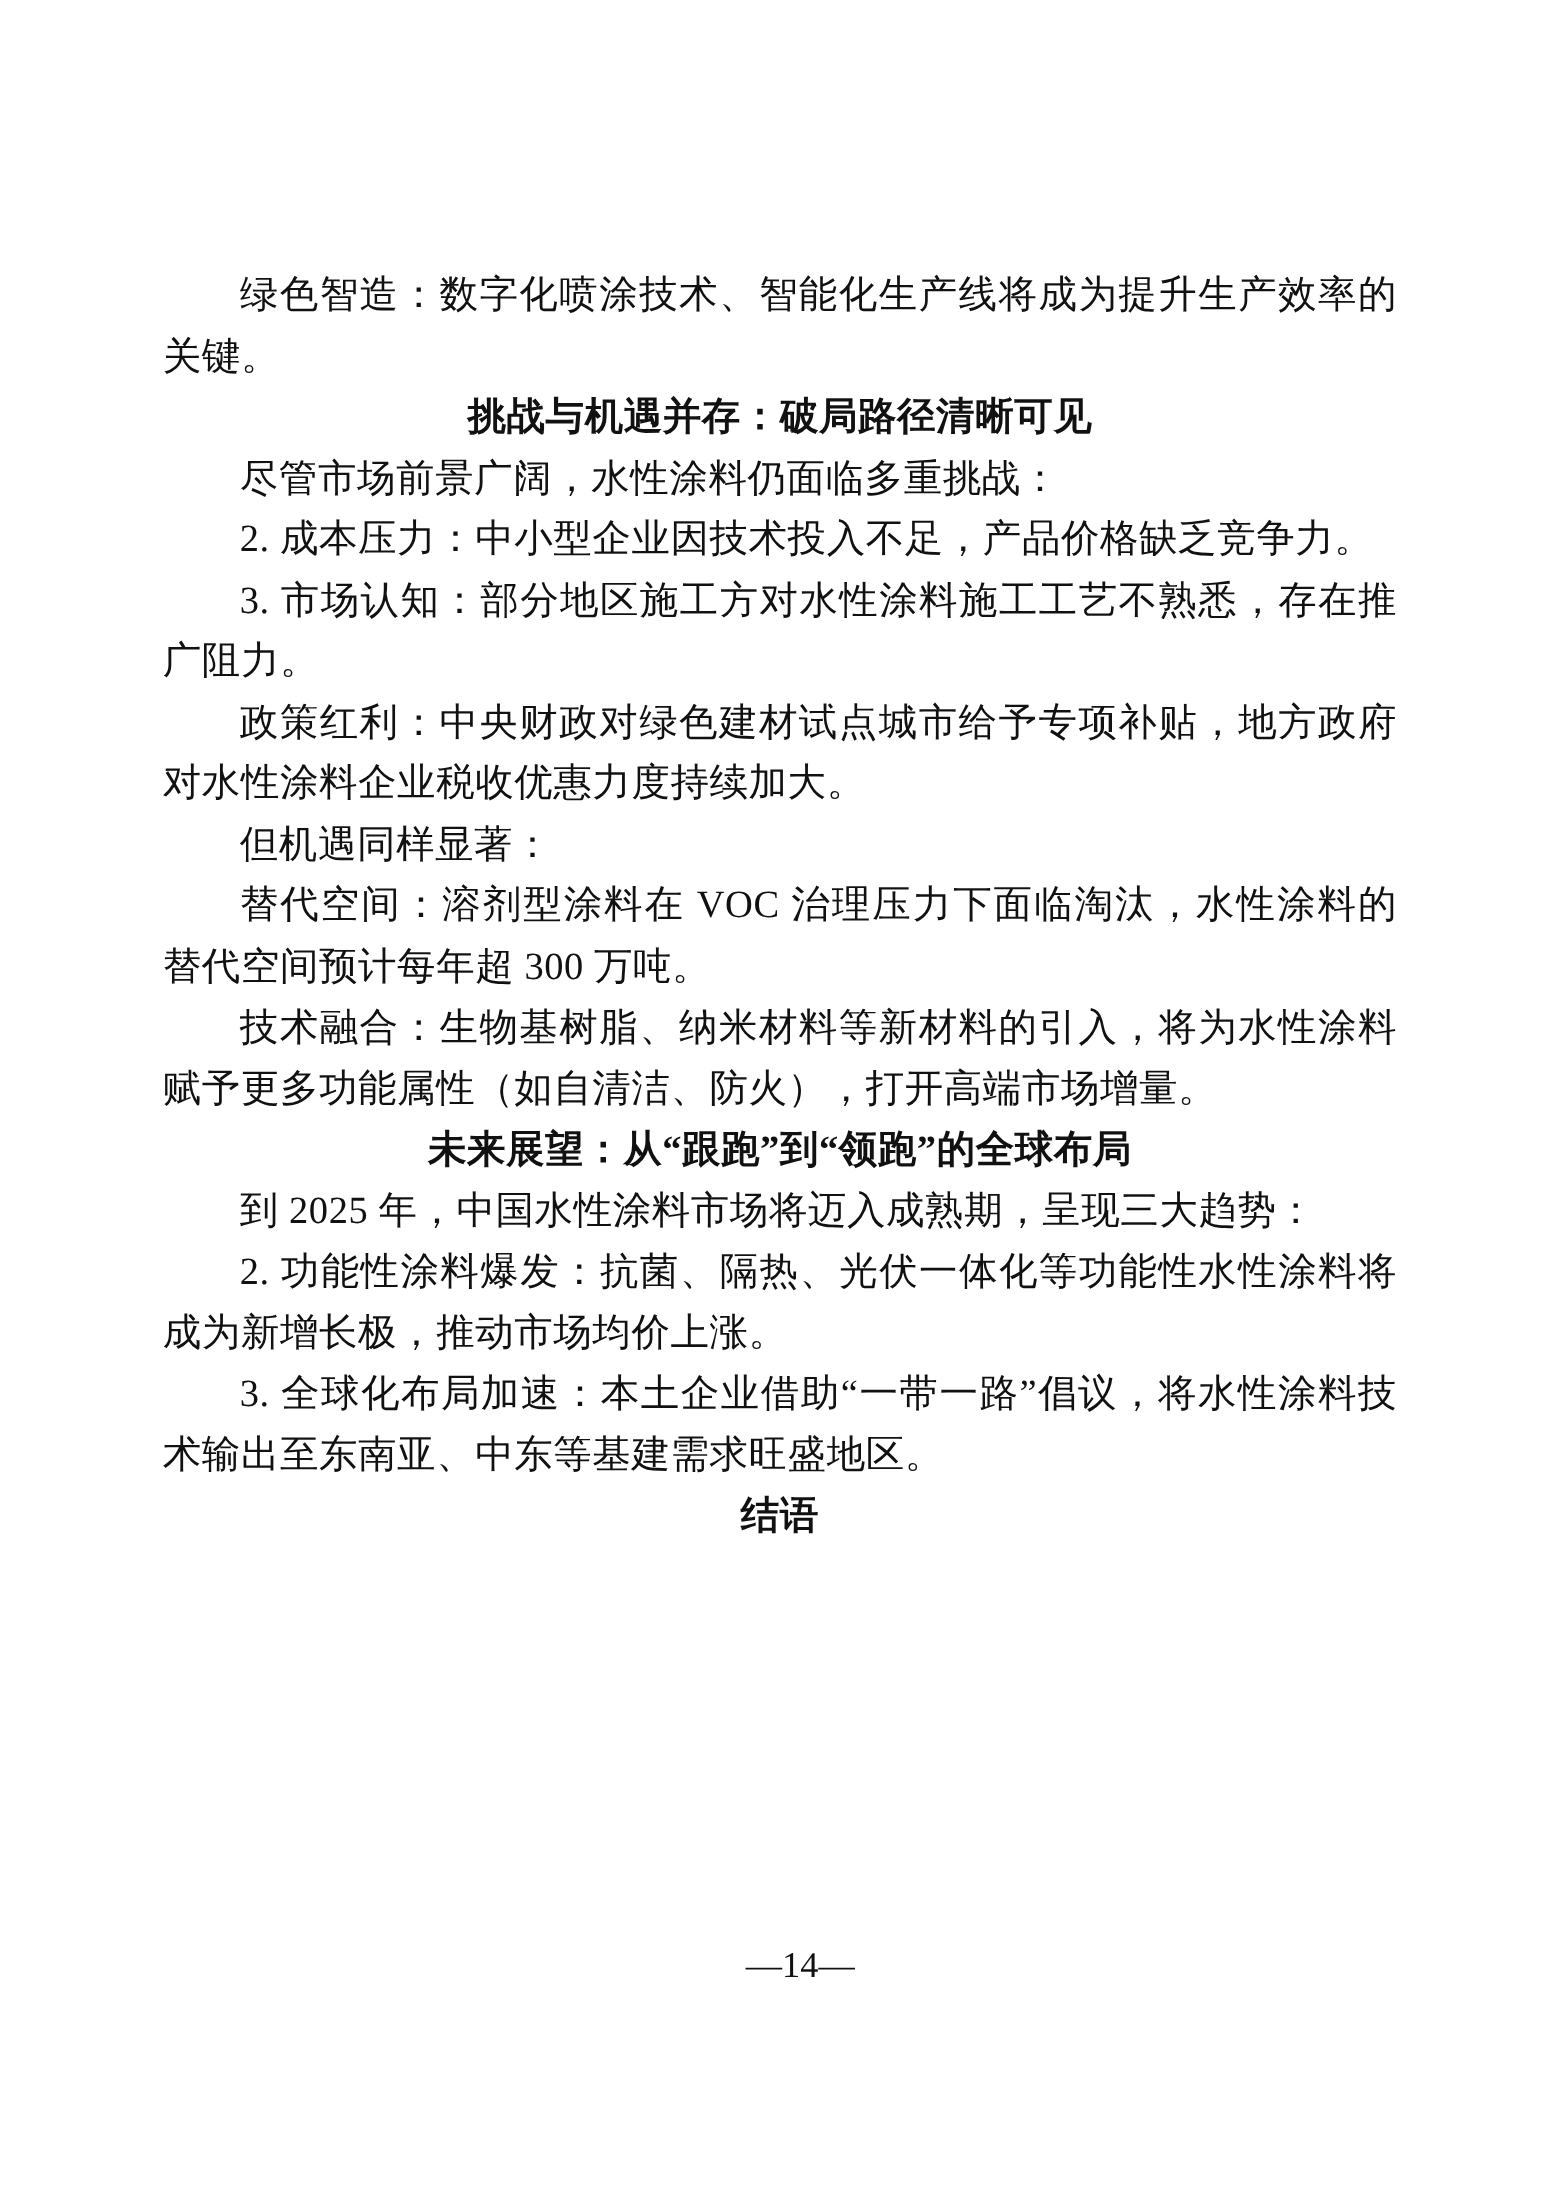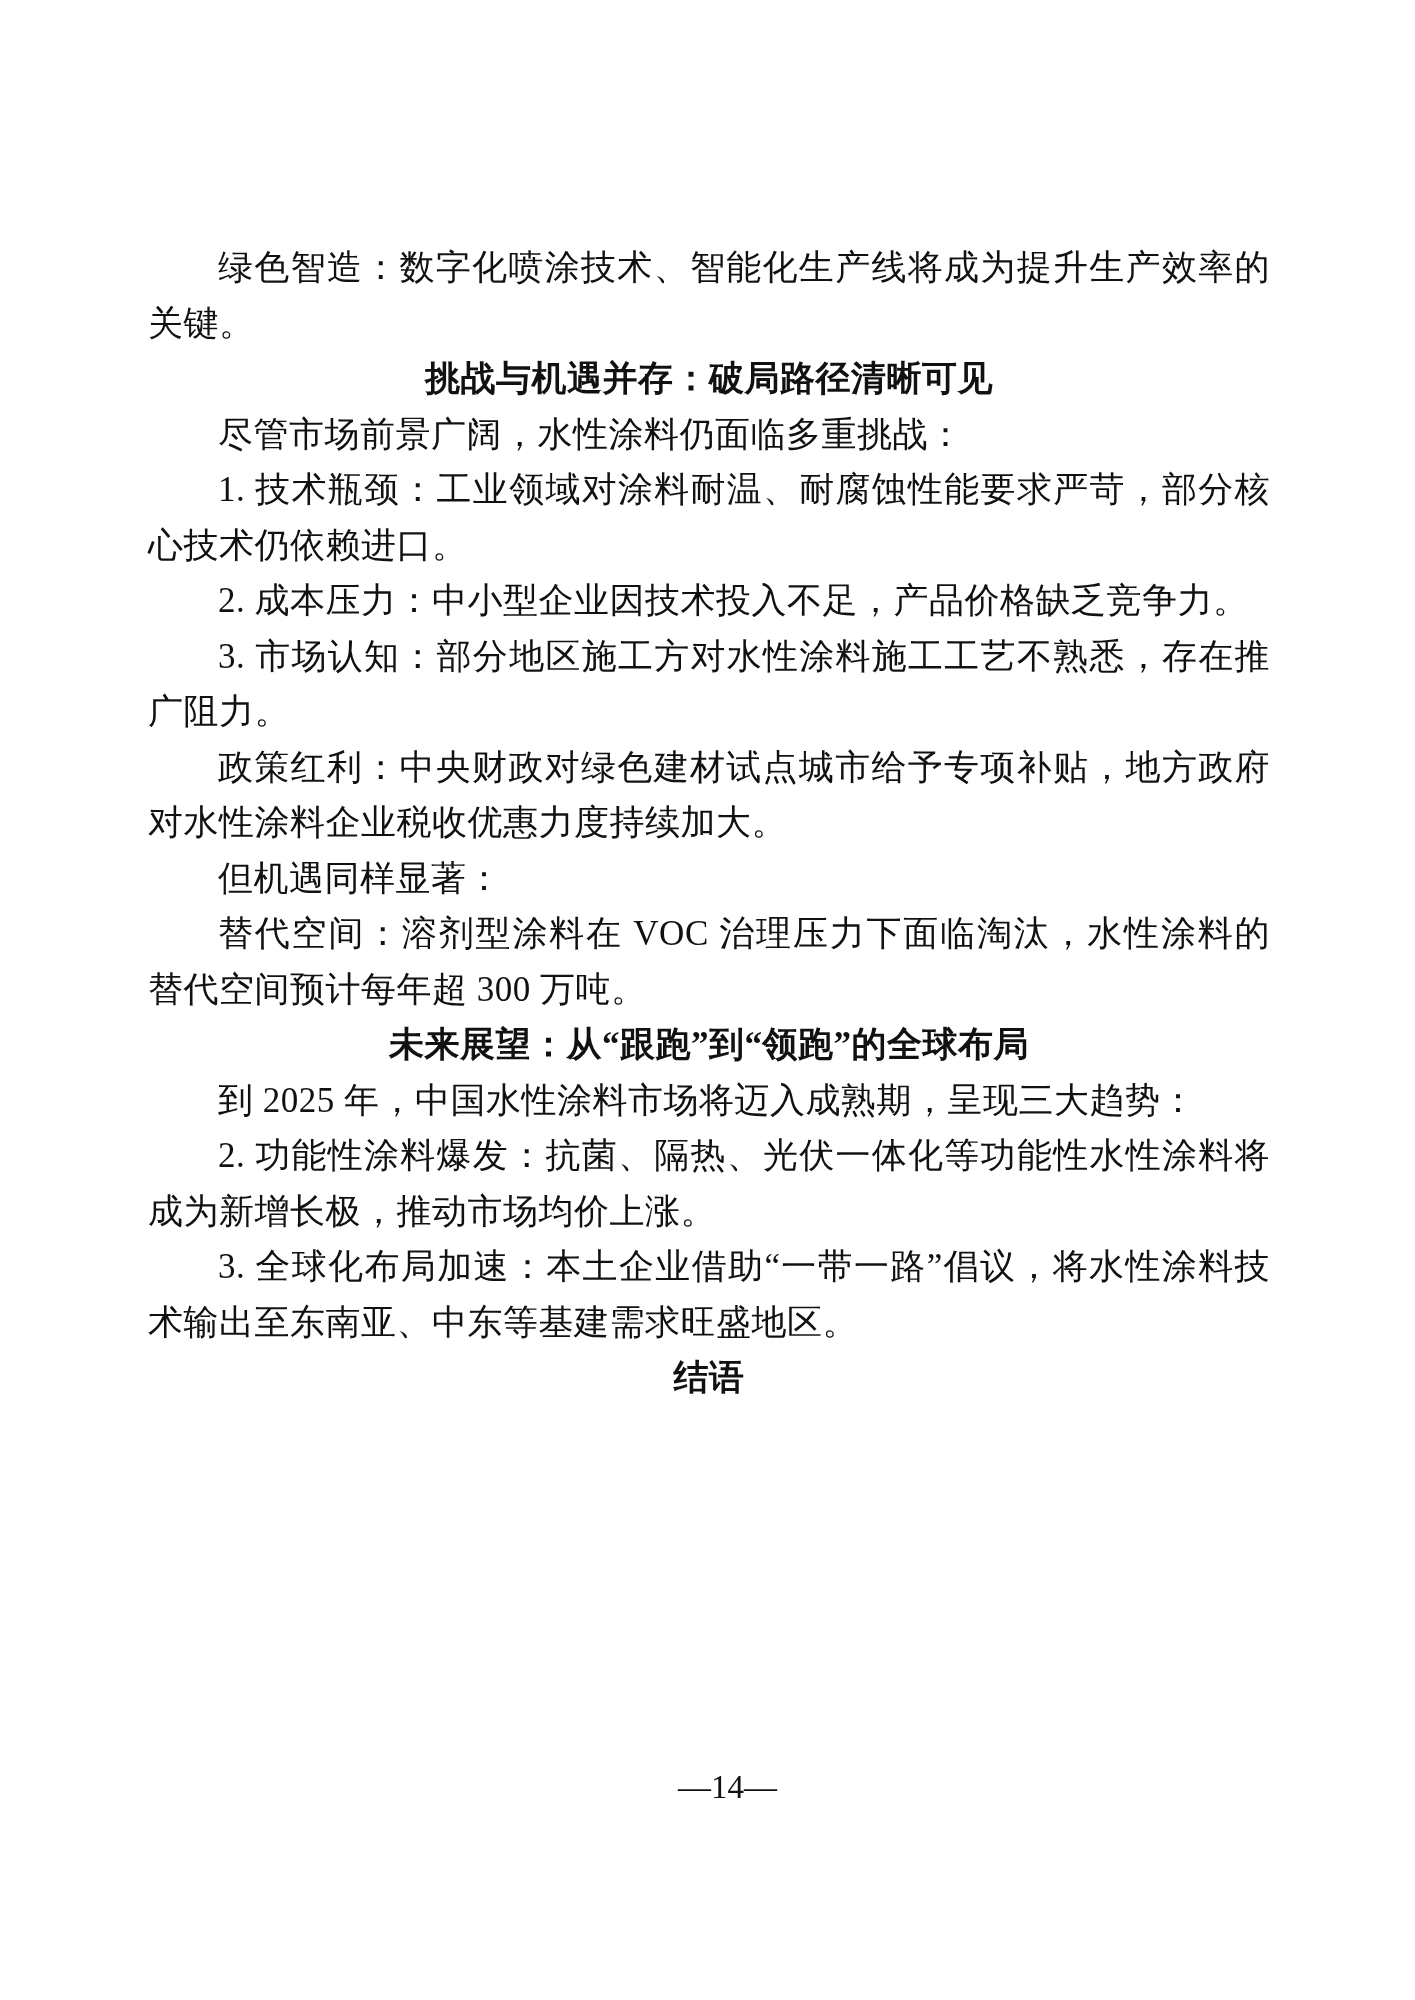--- a/index.html
+++ b/index.html
@@ -53,26 +53,26 @@
   }
 </style>
 </head>
 <body>
 
 <div class="page">
   <div class="content">
       <p class="body">绿色智造：数字化喷涂技术、智能化生产线将成为提升生产效率的关键。</p>
       <p class="heading">挑战与机遇并存：破局路径清晰可见</p>
       <p class="body">尽管市场前景广阔，水性涂料仍面临多重挑战：</p>
-      <p class="body">1. 技术瓶颈：工业领域对涂料耐温、耐腐蚀性能要求严苛，部分核心技术仍依赖进口。</p>
       <p class="body">2. 成本压力：中小型企业因技术投入不足，产品价格缺乏竞争力。</p>
       <p class="body">3. 市场认知：部分地区施工方对水性涂料施工工艺不熟悉，存在推广阻力。</p>
       <p class="body">政策红利：中央财政对绿色建材试点城市给予专项补贴，地方政府对水性涂料企业税收优惠力度持续加大。</p>
       <p class="body">但机遇同样显著：</p>
       <p class="body">替代空间：溶剂型涂料在 VOC 治理压力下面临淘汰，水性涂料的替代空间预计每年超 300 万吨。</p>
+      <p class="body">技术融合：生物基树脂、纳米材料等新材料的引入，将为水性涂料赋予更多功能属性（如自清洁、防火），打开高端市场增量。</p>
       <p class="heading">未来展望：从“跟跑”到“领跑”的全球布局</p>
       <p class="body">到 2025 年，中国水性涂料市场将迈入成熟期，呈现三大趋势：</p>
       <p class="body">2. 功能性涂料爆发：抗菌、隔热、光伏一体化等功能性水性涂料将成为新增长极，推动市场均价上涨。</p>
       <p class="body">3. 全球化布局加速：本土企业借助“一带一路”倡议，将水性涂料技术输出至东南亚、中东等基建需求旺盛地区。</p>
       <p class="heading">结语</p>
     </div>
   <div class="footer">
     <span>—14—</span>
   </div>
 </div>

